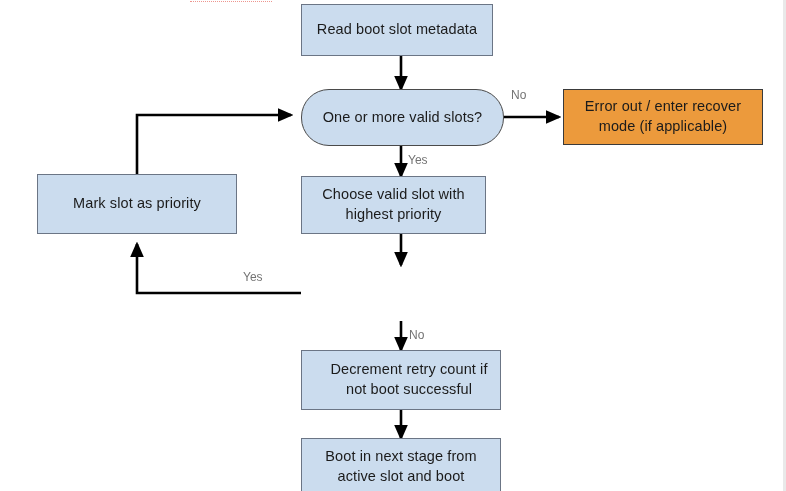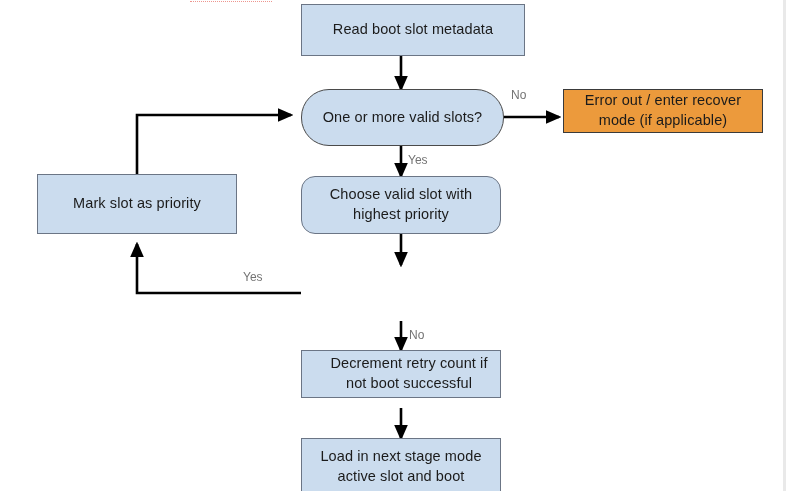--- a/index.html
+++ b/index.html
@@ -104,50 +104,50 @@
 
     <path d="M 301 293 L 137 293 L 137 244" stroke="#000000" stroke-width="2.6" fill="none" marker-end="url(#arrow)"></path>
 
     <path d="M 401 321 L 401 350" stroke="#000000" stroke-width="2.6" fill="none" marker-end="url(#arrow)"></path>
 
     <path d="M 137 174 L 137 115 L 291 115" stroke="#000000" stroke-width="2.6" fill="none" marker-end="url(#arrow)"></path>
 
     <path d="M 401 408 L 401 438" stroke="#000000" stroke-width="2.6" fill="none" marker-end="url(#arrow)"></path>
   </svg>
 
-  <div class="node node-process" style="left:301px; top:4px; width:224px; height:52px;">
+  <div class="node node-process" style="left:301px; top:4px; width:192px; height:52px;">
     <span class="node-label">Read boot slot metadata</span>
   </div>
 
   <div class="node node-decision" style="left:301px; top:89px; width:203px; height:57px;">
     <span class="node-label">One or more valid slots?</span>
   </div>
 
-  <div class="node node-error" style="left:563px; top:89px; width:200px; height:44px;">
+  <div class="node node-error" style="left:563px; top:89px; width:200px; height:56px;">
     <span class="node-label">Error out / enter recover
 mode (if applicable)</span>
   </div>
 
   <div class="node node-process" style="left:37px; top:174px; width:200px; height:60px;">
     <span class="node-label">Mark slot as priority</span>
   </div>
 
-  <div class="node node-process" style="left:301px; top:176px; width:200px; height:58px;border-radius:14px;">
+  <div class="node node-process" style="left:301px; top:176px; width:185px; height:58px;">
     <span class="node-label">Choose valid slot with
 highest priority</span>
   </div>
 
 
-  <div class="node node-process" style="left:301px; top:350px; width:200px; height:48px;padding-left:16px;">
+  <div class="node node-process" style="left:301px; top:350px; width:200px; height:60px;padding-left:16px;">
     <span class="node-label">Decrement retry count if
 not boot successful</span>
   </div>
 
   <div class="node node-process" style="left:301px; top:438px; width:200px; height:58px;">
-    <span class="node-label">Load in next stage mode
+    <span class="node-label">Boot in next stage from
 active slot and boot</span>
   </div>
 
   <span class="edge-label" style="left:511px; top:88px;">No</span>
 
   <span class="edge-label" style="left:408px; top:153px;">Yes</span>
 
   <span class="edge-label" style="left:243px; top:270px;">Yes</span>
 
   <span class="edge-label" style="left:409px; top:328px;">No</span>

